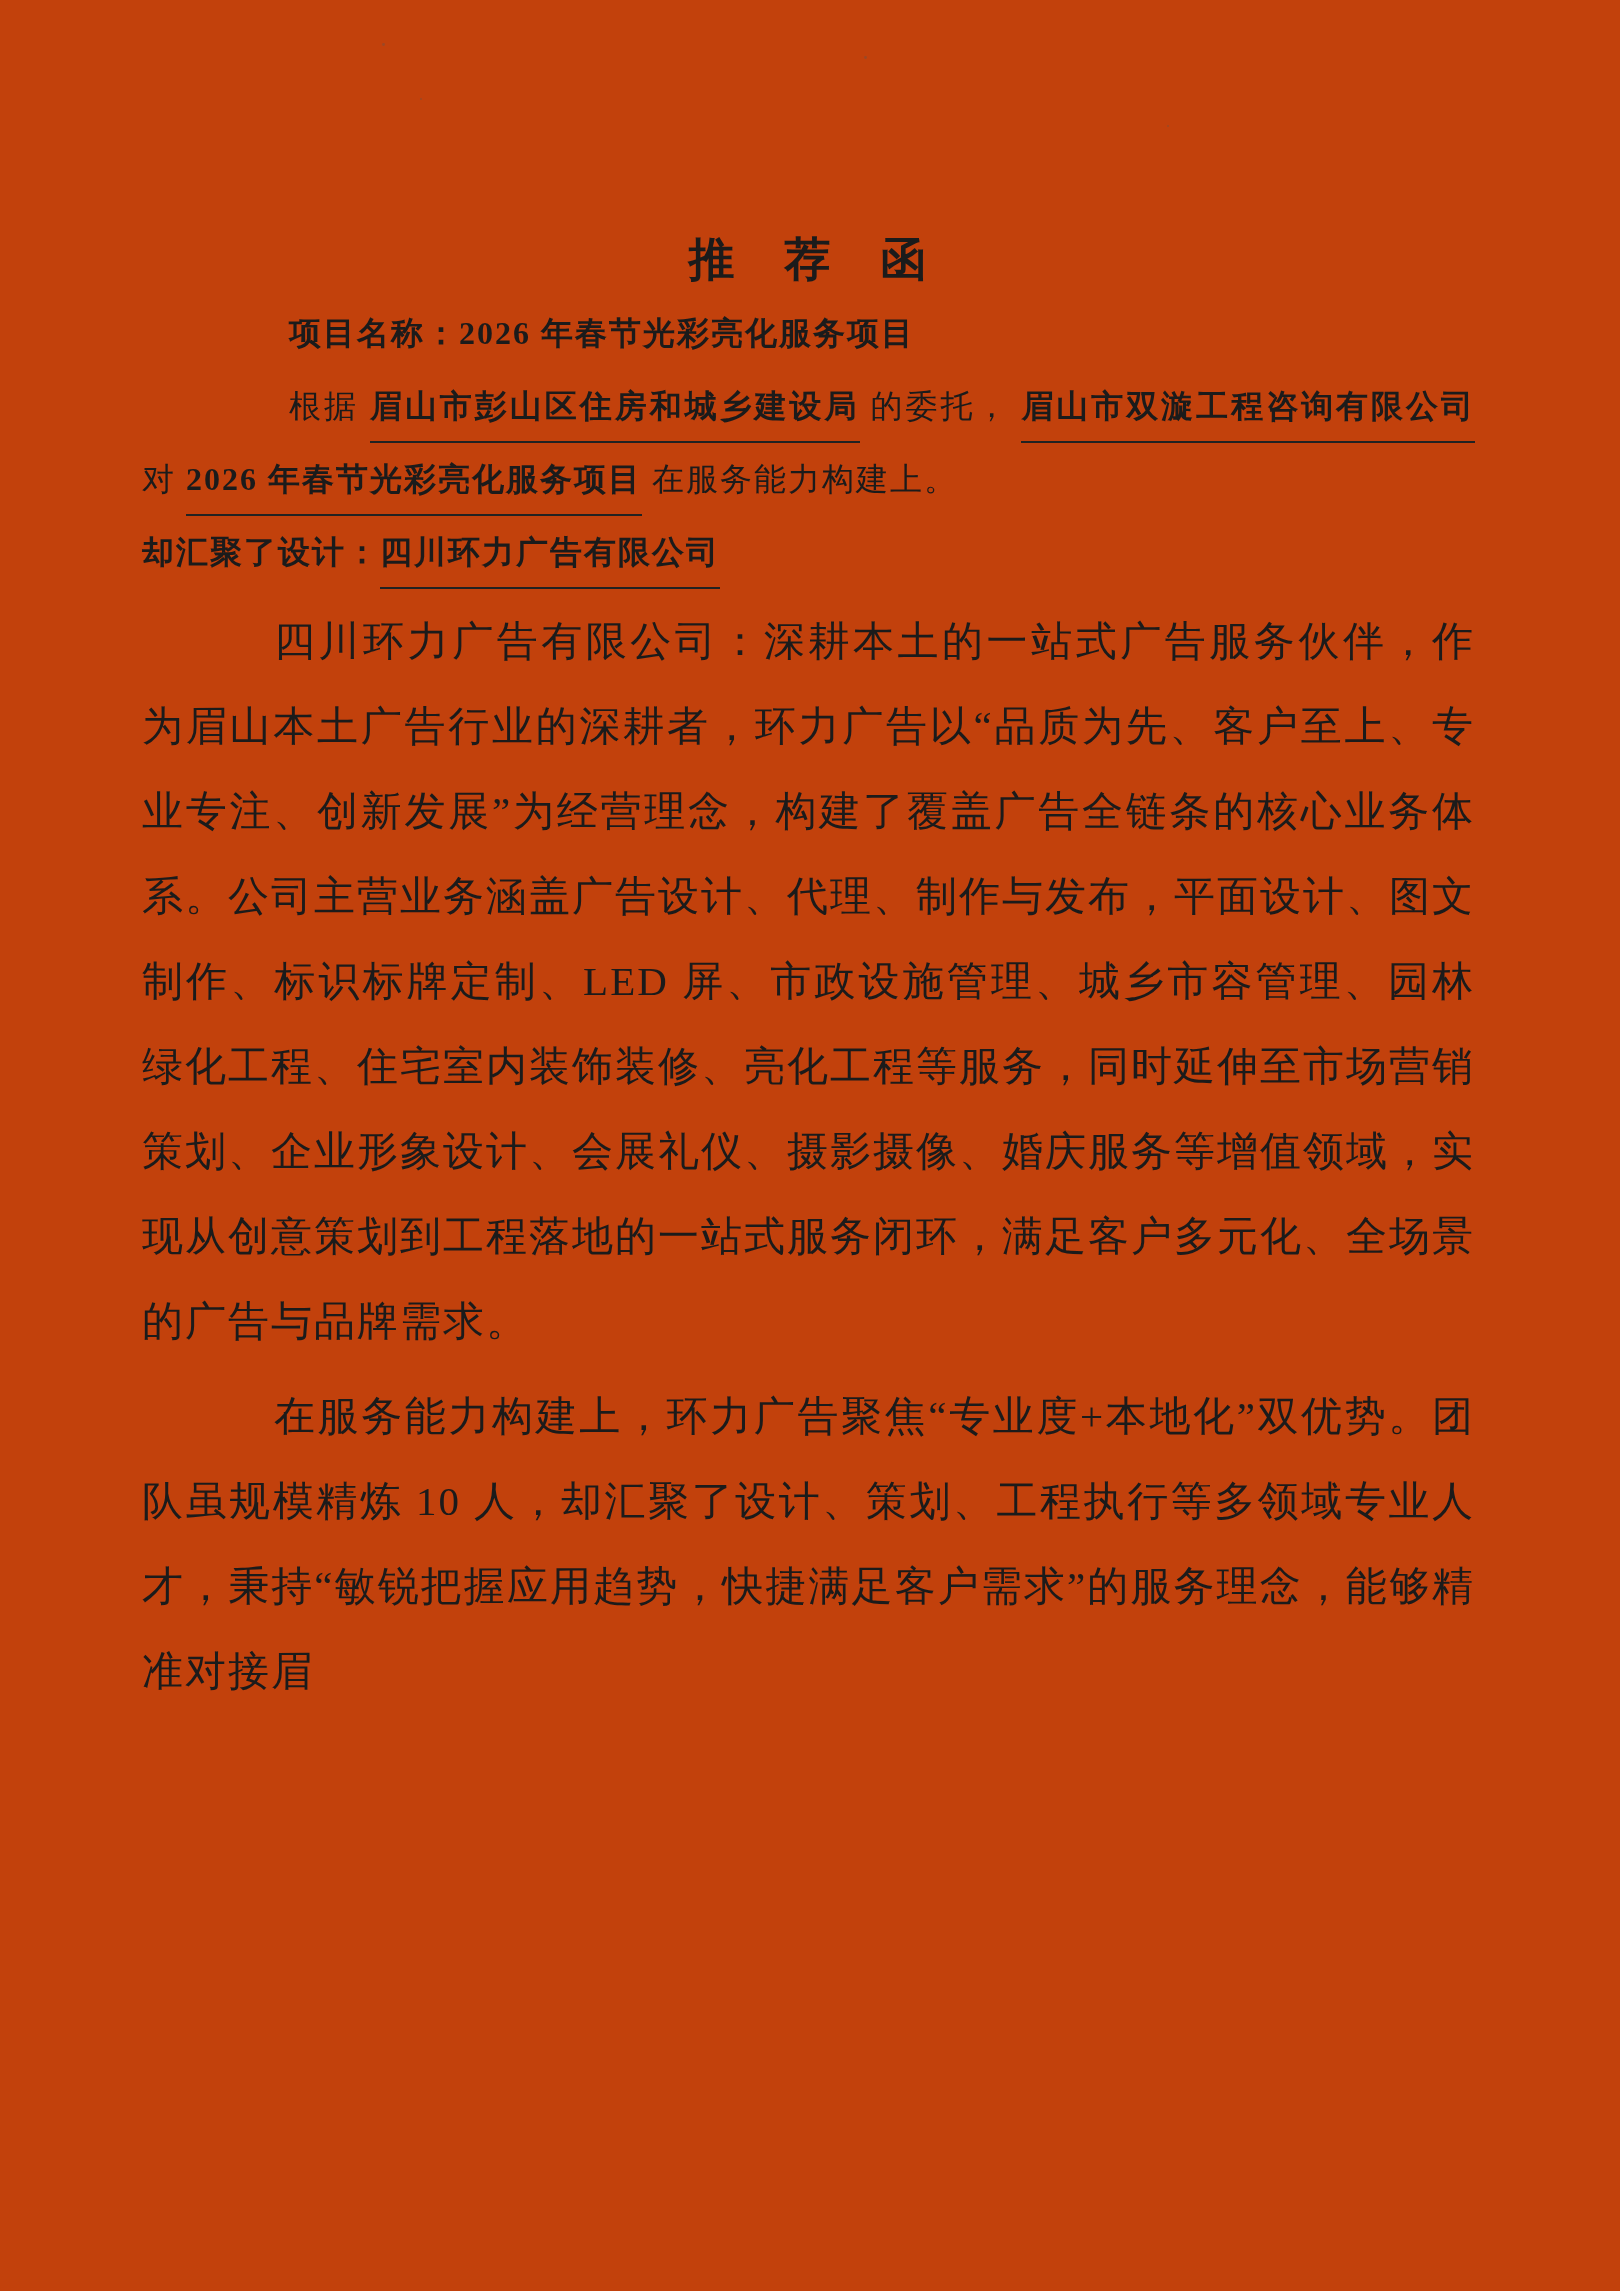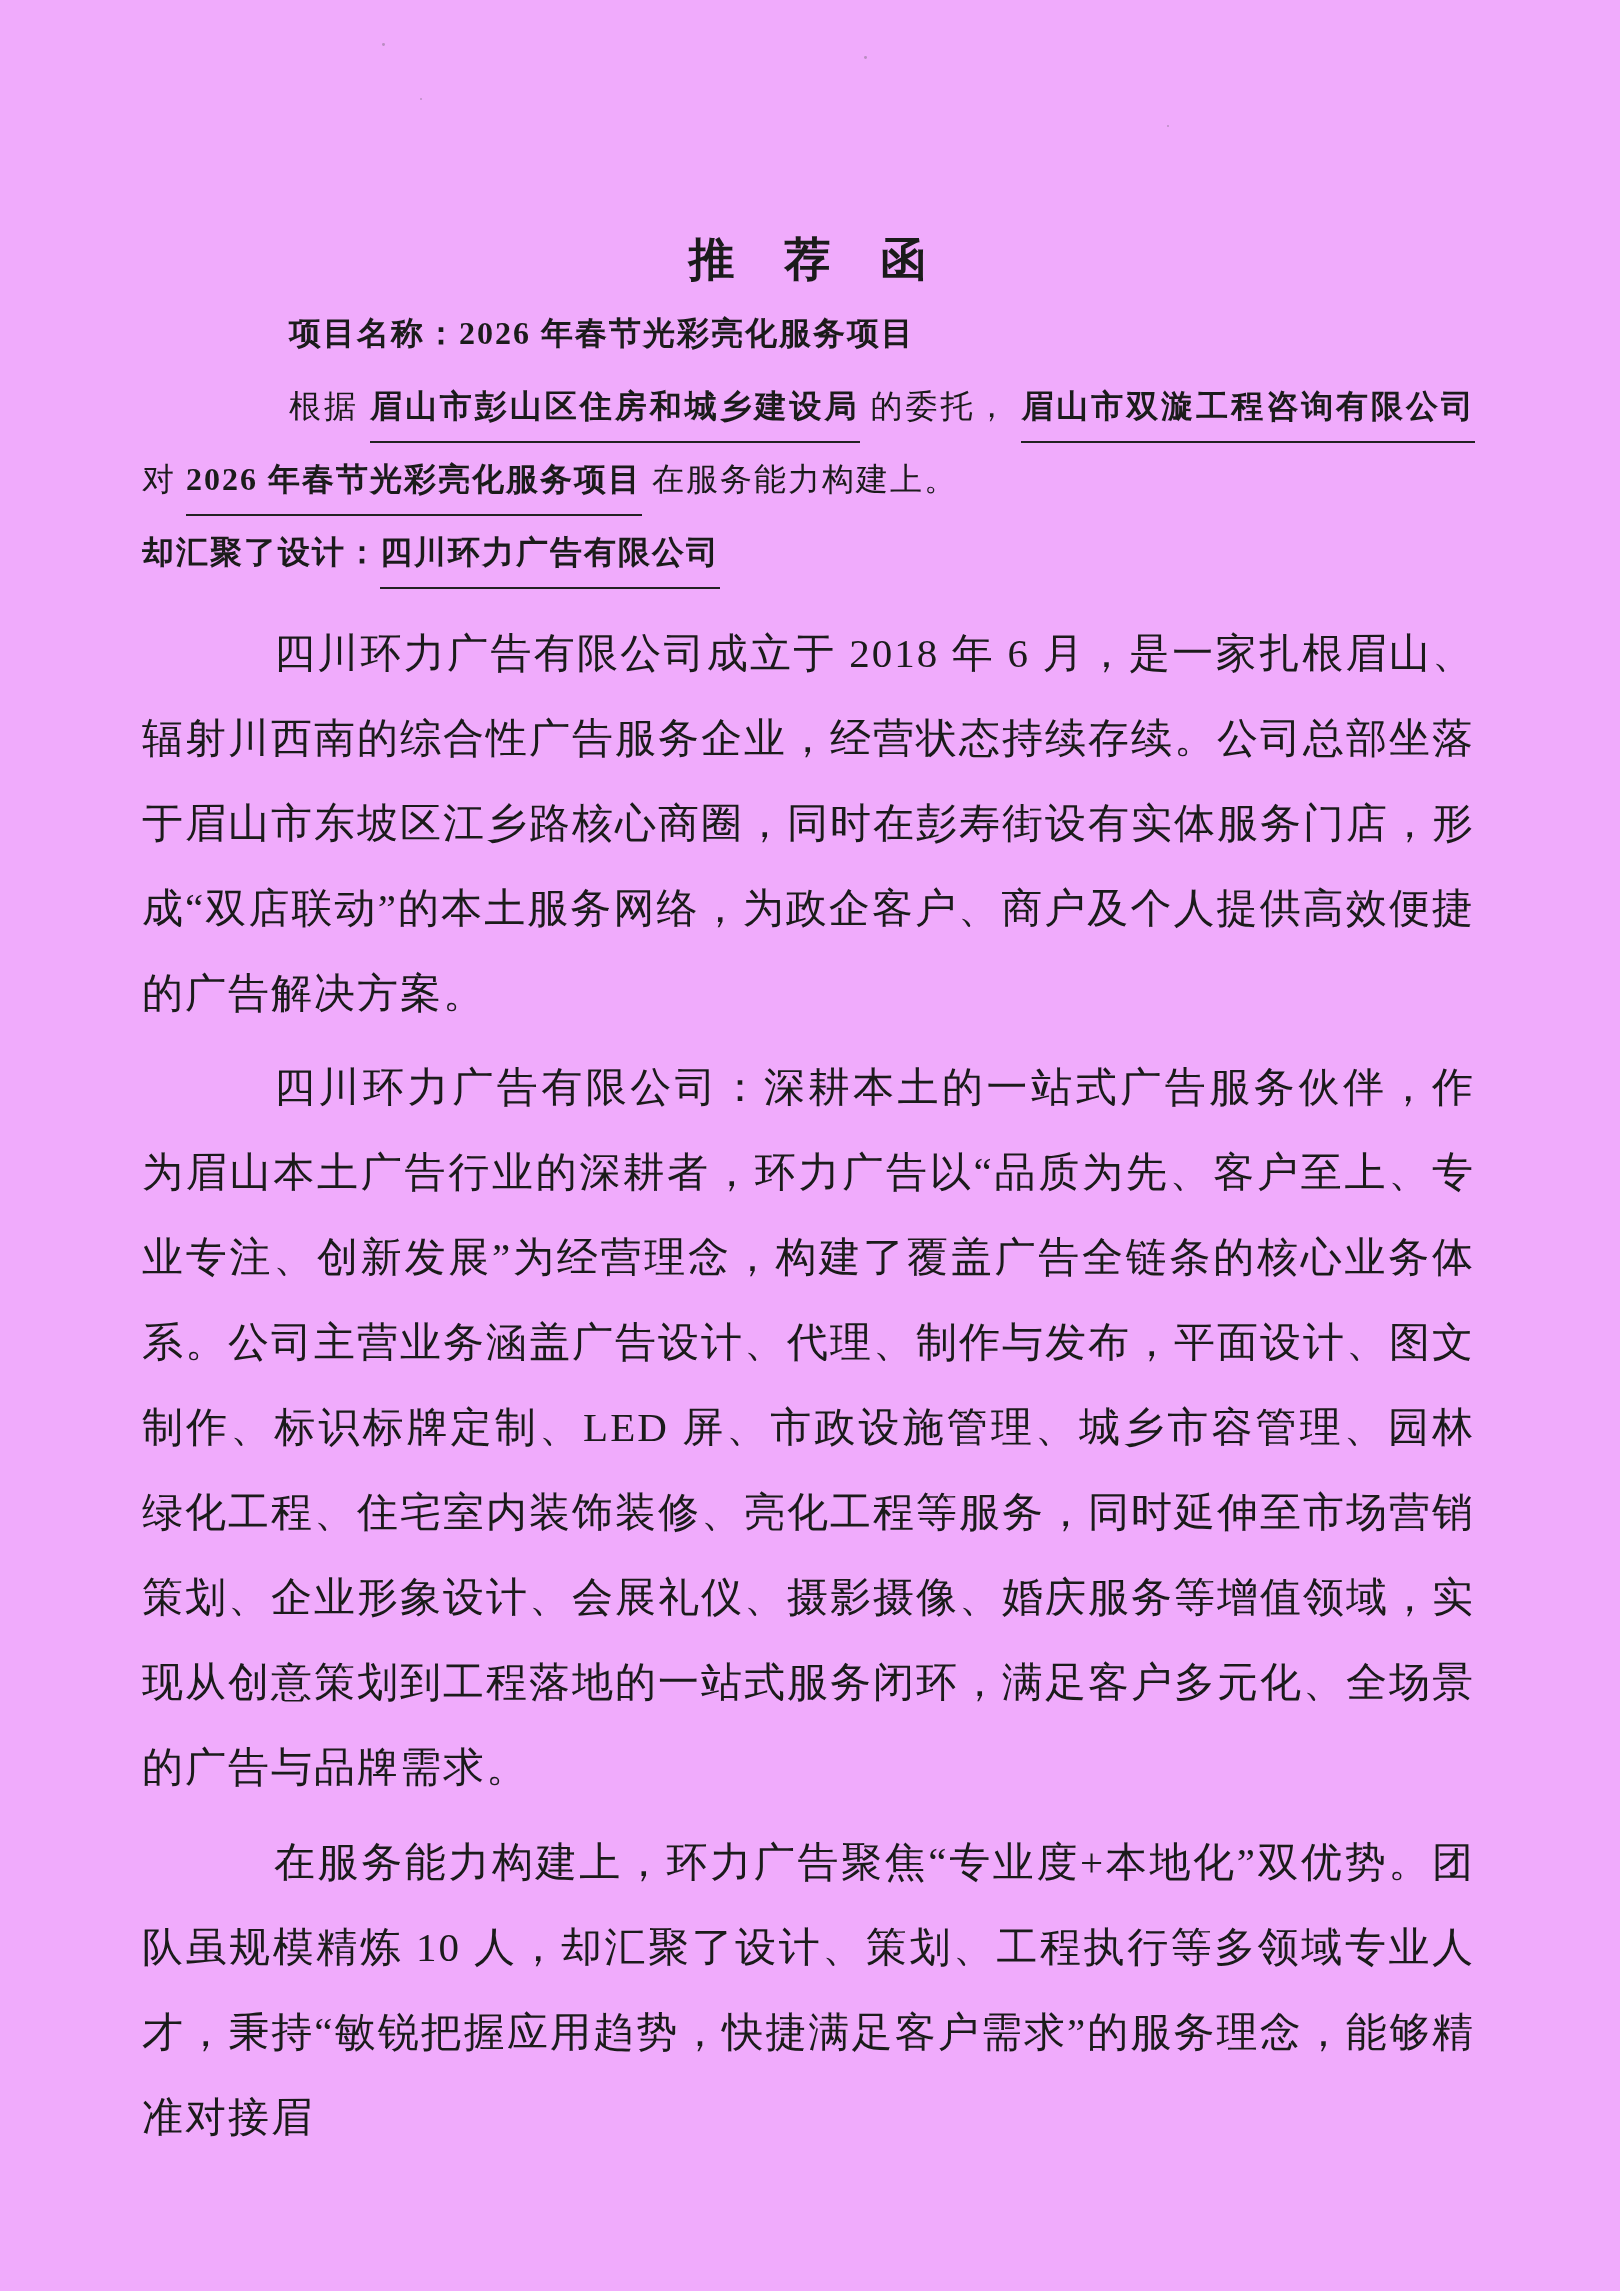--- a/index.html
+++ b/index.html
@@ -1,20 +1,20 @@
 <!DOCTYPE html>
 <html><head>
 <meta charset="utf-8">
 <style>
   html,body{margin:0;padding:0;background:#e8e8e8;}
   .page{
     position:relative;
     width:1620px;height:2292px;
     margin:0 auto;
-    background:#f0abfc;
+    background:#c2410c;
     overflow:hidden;
     font-family:"Liberation Serif","DejaVu Serif",serif;
     color:#1b1b1b;
   }
   .content{
     position:absolute;
     left:142px;top:223px;
     width:1333px;
   }
   .title{
@@ -70,21 +70,20 @@
 
     <h1 class="title">推　荐　函</h1>
 
     <p class="topline bold indent"><span>项目名称：</span><span>2026 年春节光彩亮化服务项目</span></p>
 
     <p class="topline indent"><span>根据 </span><span class="bold u">眉山市彭山区住房和城乡建设局</span><span> 的委托， </span><span class="bold u">眉山市双漩工程咨询有限公司</span><span> 对 </span><span class="bold u">2026 年春节光彩亮化服务项目</span><span> 在服务能力构建上。</span></p>
 
     <p class="topline"><span class="bold">却汇聚了设计：</span><span class="bold u">四川环力广告有限公司</span></p>
 
 
-    <p class="para first">四川环力广告有限公司成立于 2018 年 6 月，是一家扎根眉山、辐射川西南的综合性广告服务企业，经营状态持续存续。公司总部坐落于眉山市东坡区江乡路核心商圈，同时在彭寿街设有实体服务门店，形成“双店联动”的本土服务网络，为政企客户、商户及个人提供高效便捷的广告解决方案。</p>
 
     <p class="para">四川环力广告有限公司：深耕本土的一站式广告服务伙伴，作为眉山本土广告行业的深耕者，环力广告以“品质为先、客户至上、专业专注、创新发展”为经营理念，构建了覆盖广告全链条的核心业务体系。公司主营业务涵盖广告设计、代理、制作与发布，平面设计、图文制作、标识标牌定制、LED 屏、市政设施管理、城乡市容管理、园林绿化工程、住宅室内装饰装修、亮化工程等服务，同时延伸至市场营销策划、企业形象设计、会展礼仪、摄影摄像、婚庆服务等增值领域，实现从创意策划到工程落地的一站式服务闭环，满足客户多元化、全场景的广告与品牌需求。</p>
 
     <p class="para">在服务能力构建上，环力广告聚焦“专业度+本地化”双优势。团队虽规模精炼 10 人，却汇聚了设计、策划、工程执行等多领域专业人才，秉持“敏锐把握应用趋势，快捷满足客户需求”的服务理念，能够精准对接眉</p>
 
   </div>
 </div>
 
 
 </body></html>

